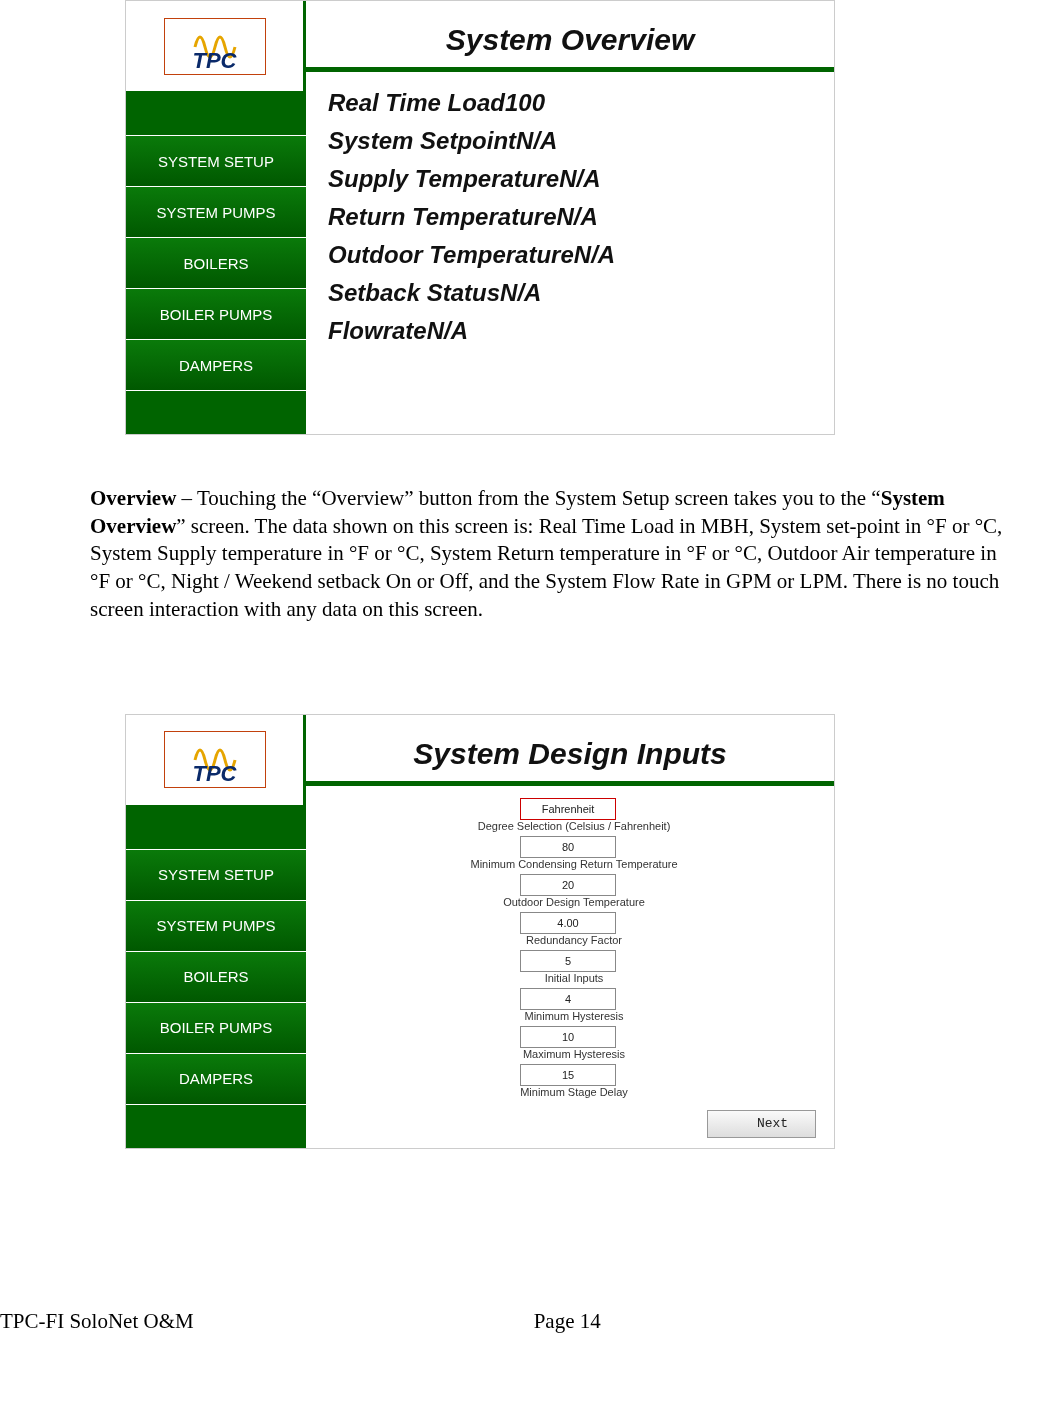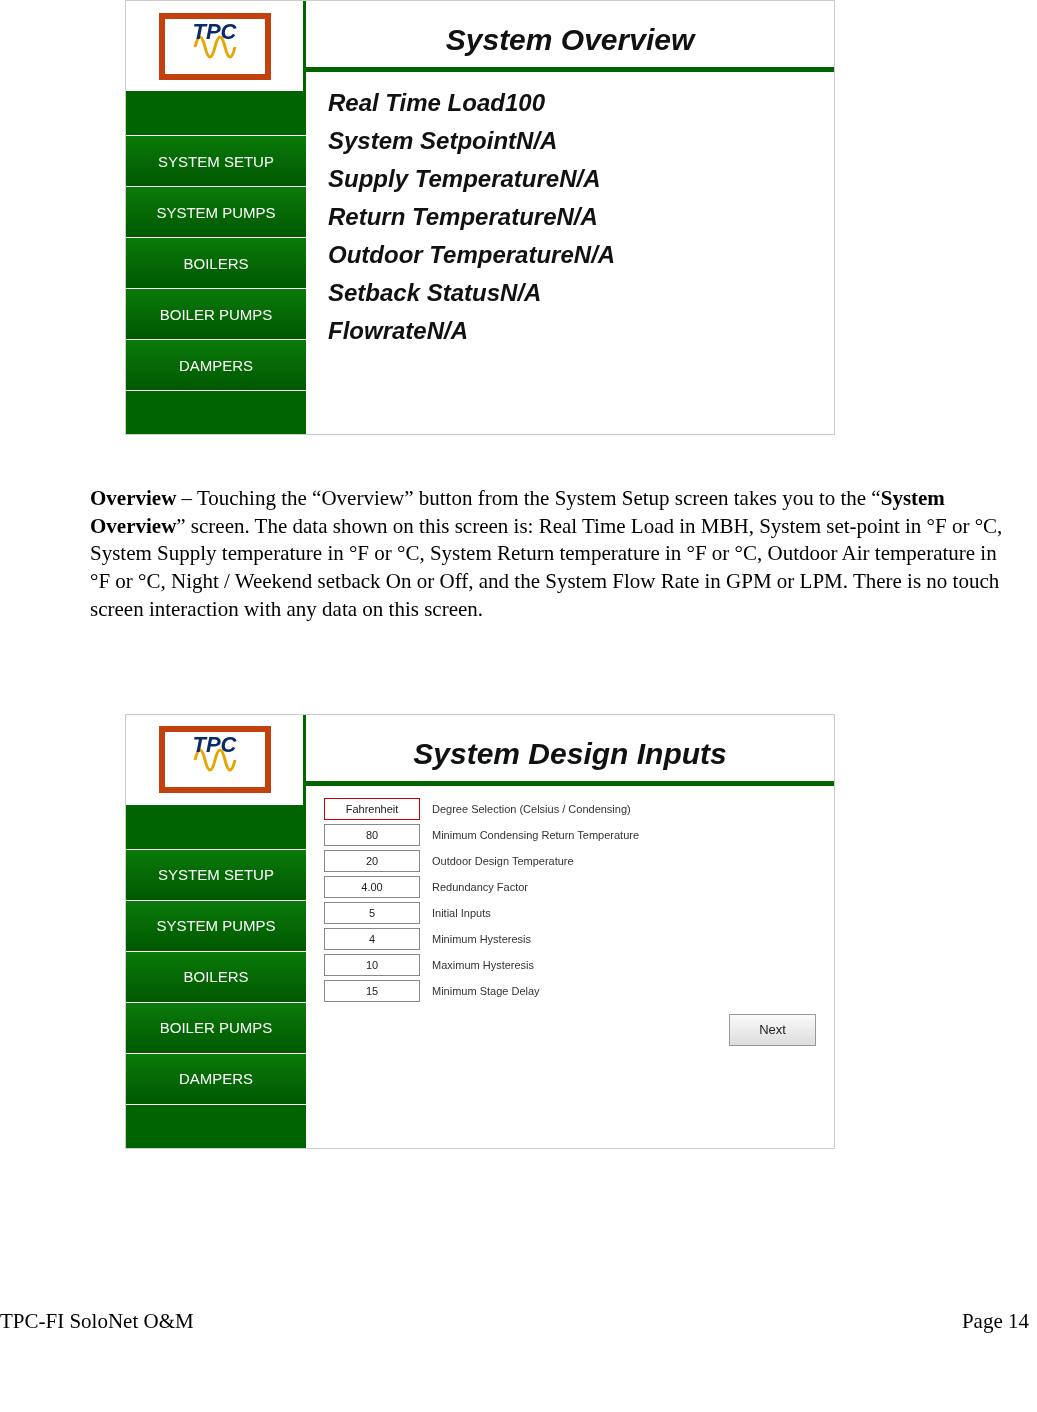--- a/index.html
+++ b/index.html
@@ -39,23 +39,23 @@
     height: 90px;
     background: #fff;
     border-right: 3px solid #006400;
     display: flex;
     align-items: center;
     justify-content: center;
   }
   .logo-box {
     width: 100px;
     height: 55px;
-    border: 6px solid #c2410c;
-    display: flex;
-    align-items: flex-start;
+    border: 1px solid #c2410c;
+    display: flex;
+    align-items: flex-end;
     justify-content: center;
     position: relative;
     font-family: Arial, sans-serif;
   }
   .logo-text {
     color: #0a2a6a;
     font-weight: bold;
     font-style: italic;
     font-size: 22px;
     position: relative;
@@ -126,20 +126,21 @@
   .design-rows {
     padding: 12px 10px 0 18px;
     font-family: Arial, sans-serif;
     font-size: 11px;
     color: #333;
   }
   .design-row {
     display: flex;
     align-items: center;
     margin-bottom: 4px;
+    flex-direction: column;
   }
   .design-input {
     width: 90px;
     height: 18px;
     border: 1px solid #888;
     background: #fff;
     font-size: 11px;
     text-align: center;
     color: #222;
     font-family: Arial, sans-serif;
@@ -151,38 +152,40 @@
   .design-label {
     font-size: 11px;
     color: #333;
   }
   .next-button {
     margin: 8px 18px 10px auto;
     width: 85px;
     height: 30px;
     background: linear-gradient(#fafafa, #ddd);
     border: 1px solid #999;
-    font-family: Liberation Sans, sans-serif;
+    font-family: Liberation Mono, monospace;
     font-size: 13px;
     display: flex;
     align-items: center;
     justify-content: center;
     color: #222;
+    padding-left: 22px;
   }
   .body-text {
     margin: 50px 25px 0 90px;
     font-size: 21px;
     line-height: 1.32;
     font-family: "Times New Roman", Times, serif;
   }
   .footer {
     display: flex;
-    justify-content: space-between;
+    justify-content: flex-start;
+    gap: 220px;
     margin-top: 160px;
-    padding: 0 8px 0 0;
+    padding: 0 16px 0 0;
     font-size: 21px;
     font-family: "Times New Roman", Times, serif;
   }
   .footer-left { }
   .footer-page { margin-left: 120px; }
 </style>
 </head>
 <body>
 
 <div class="page">
@@ -266,21 +269,21 @@
         <div class="nav-item">BOILER PUMPS</div>
         <div class="nav-item">DAMPERS</div>
         <div class="nav-fill"></div>
       </div>
     </div>
     <div class="main-panel">
       <div class="panel-title">System Design Inputs</div>
       <div class="design-rows">
         <div class="design-row">
           <input class="design-input highlight" value="Fahrenheit" style="">
-          <span class="design-label">Degree Selection (Celsius / Condensing)</span>
+          <span class="design-label">Degree Selection (Celsius / Fahrenheit)</span>
         </div>
         <div class="design-row">
           <input class="design-input" value="80" style="">
           <span class="design-label">Minimum Condensing Return Temperature</span>
         </div>
         <div class="design-row">
           <input class="design-input" value="20" style="">
           <span class="design-label">Outdoor Design Temperature</span>
         </div>
         <div class="design-row">

